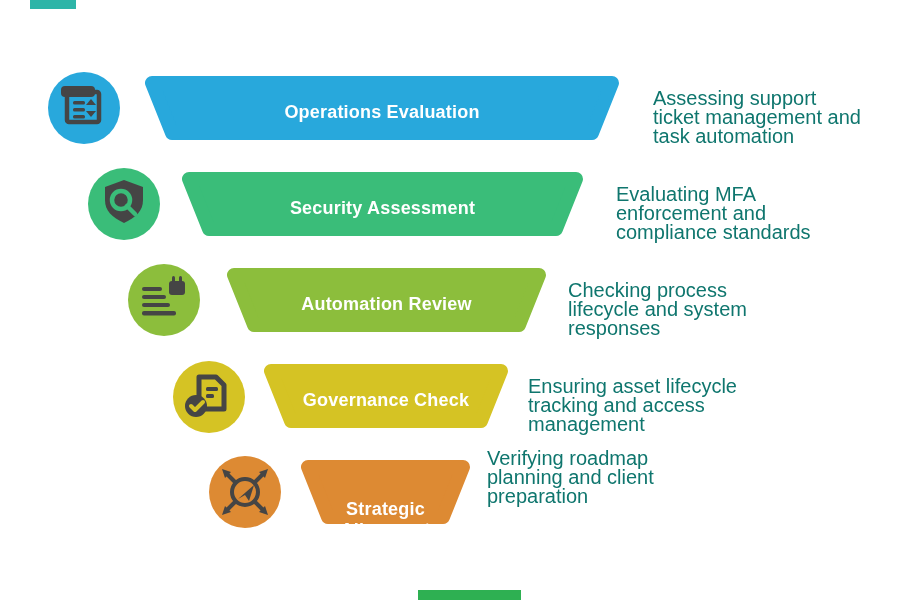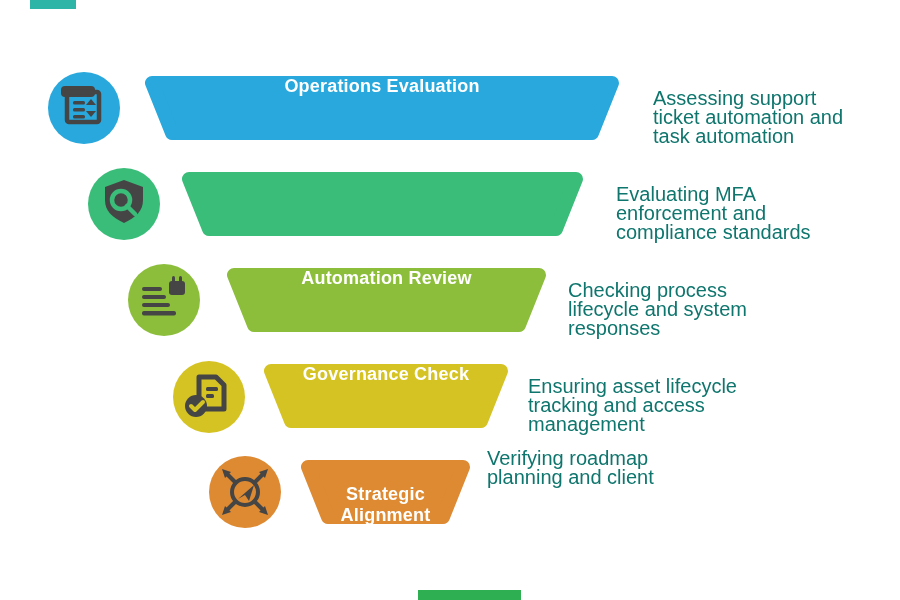--- a/index.html
+++ b/index.html
@@ -12,21 +12,21 @@
   .decor-bottom { left:418px; top:590px; width:103px; height:10px; }
 
   .bar, .icon { position:absolute; display:block; }
   .bar { height:64px; }
   .bar-0 { left:143px; top:76px;  width:478px; }
   .bar-1 { left:180px; top:172px; width:405px; }
   .bar-2 { left:225px; top:268px; width:323px; }
   .bar-3 { left:262px; top:364px; width:248px; }
   .bar-4 { left:299px; top:460px; width:173px; }
 
-  .bar-label { position:absolute; height:72px; display:flex; align-items:flex-start; justify-content:center;
+  .bar-label { position:absolute; height:72px; display:flex; align-items:center; justify-content:center;
     text-align:center; color:#ffffff; font-size:18px; font-weight:700; letter-spacing:0.2px;
     line-height:1.15; padding:0 30px; }
   .lab-0 { left:143px; top:76px;  width:478px; }
   .lab-1 { left:180px; top:172px; width:405px; }
   .lab-2 { left:225px; top:268px; width:323px; }
   .lab-3 { left:262px; top:364px; width:248px; }
   .lab-4 { left:299px; top:460px; width:173px;margin-top:24px; }
 
   .icon { width:72px; height:72px; }
   .icon-0 { left:48px;  top:72px;  }
@@ -67,27 +67,30 @@
       <rect x="19" y="20" width="32" height="30" rx="2" fill="none" stroke-width="4.5"></rect>
       <rect x="25" y="29" width="12" height="3.6" rx="1.5" stroke-width="0"></rect>
       <rect x="25" y="36" width="12" height="3.6" rx="1.5" stroke-width="0"></rect>
       <rect x="25" y="43" width="12" height="3.6" rx="1.5" stroke-width="0"></rect>
       <path d="M43 27 l5 6 h-10 z" stroke-width="0"></path>
       <path d="M43 45 l-5 -6 h10 z" stroke-width="0"></path>
     </g>
   </svg>
   <div class="desc desc-0">
     <div>Assessing support</div>
-    <div>ticket automation and</div>
+    <div>ticket management and</div>
     <div>task automation</div>
   </div>
 
   <svg class="bar bar-1" viewBox="0 0 405 64">
     <polygon points="9,7 396,7 376,57 29,57" stroke-width="14" stroke-linejoin="round" fill="#3ABD79" stroke="#3ABD79"></polygon>
   </svg>
+  <div class="bar-label lab-1">
+    <span>Security Assessment</span>
+  </div>
   <svg class="icon icon-1" viewBox="0 0 72 72">
     <circle cx="36" cy="36" r="36" fill="#3ABD79"></circle>
     <g fill="#454545">
       <path d="M36 12 l19 7 v13 c0 11 -7 17 -19 23 c-12 -6 -19 -12 -19 -23 v-13 z"></path>
     </g>
     <circle cx="33" cy="32" r="9" fill="none" stroke-width="4.5" stroke="#3ABD79"></circle>
     <line x1="39" y1="38" x2="47" y2="46" stroke-width="4.5" stroke-linecap="round" stroke="#3ABD79"></line>
   </svg>
   <div class="desc desc-1">
     <div>Evaluating MFA</div>
@@ -158,15 +161,16 @@
       <polygon points="13,13 22,16 16,22" stroke-width="0"></polygon>
       <polygon points="59,13 50,16 56,22" stroke-width="0"></polygon>
       <polygon points="13,59 16,50 22,56" stroke-width="0"></polygon>
       <polygon points="59,59 56,50 50,56" stroke-width="0"></polygon>
       <path d="M29 43 L45 29 L40 45 L36 39 Z" stroke-width="0"></path>
     </g>
   </svg>
   <div class="desc desc-4">
     <div>Verifying roadmap</div>
     <div>planning and client</div>
+    <div>preparation</div>
   </div>
 
 </div>
 
 </body></html>

